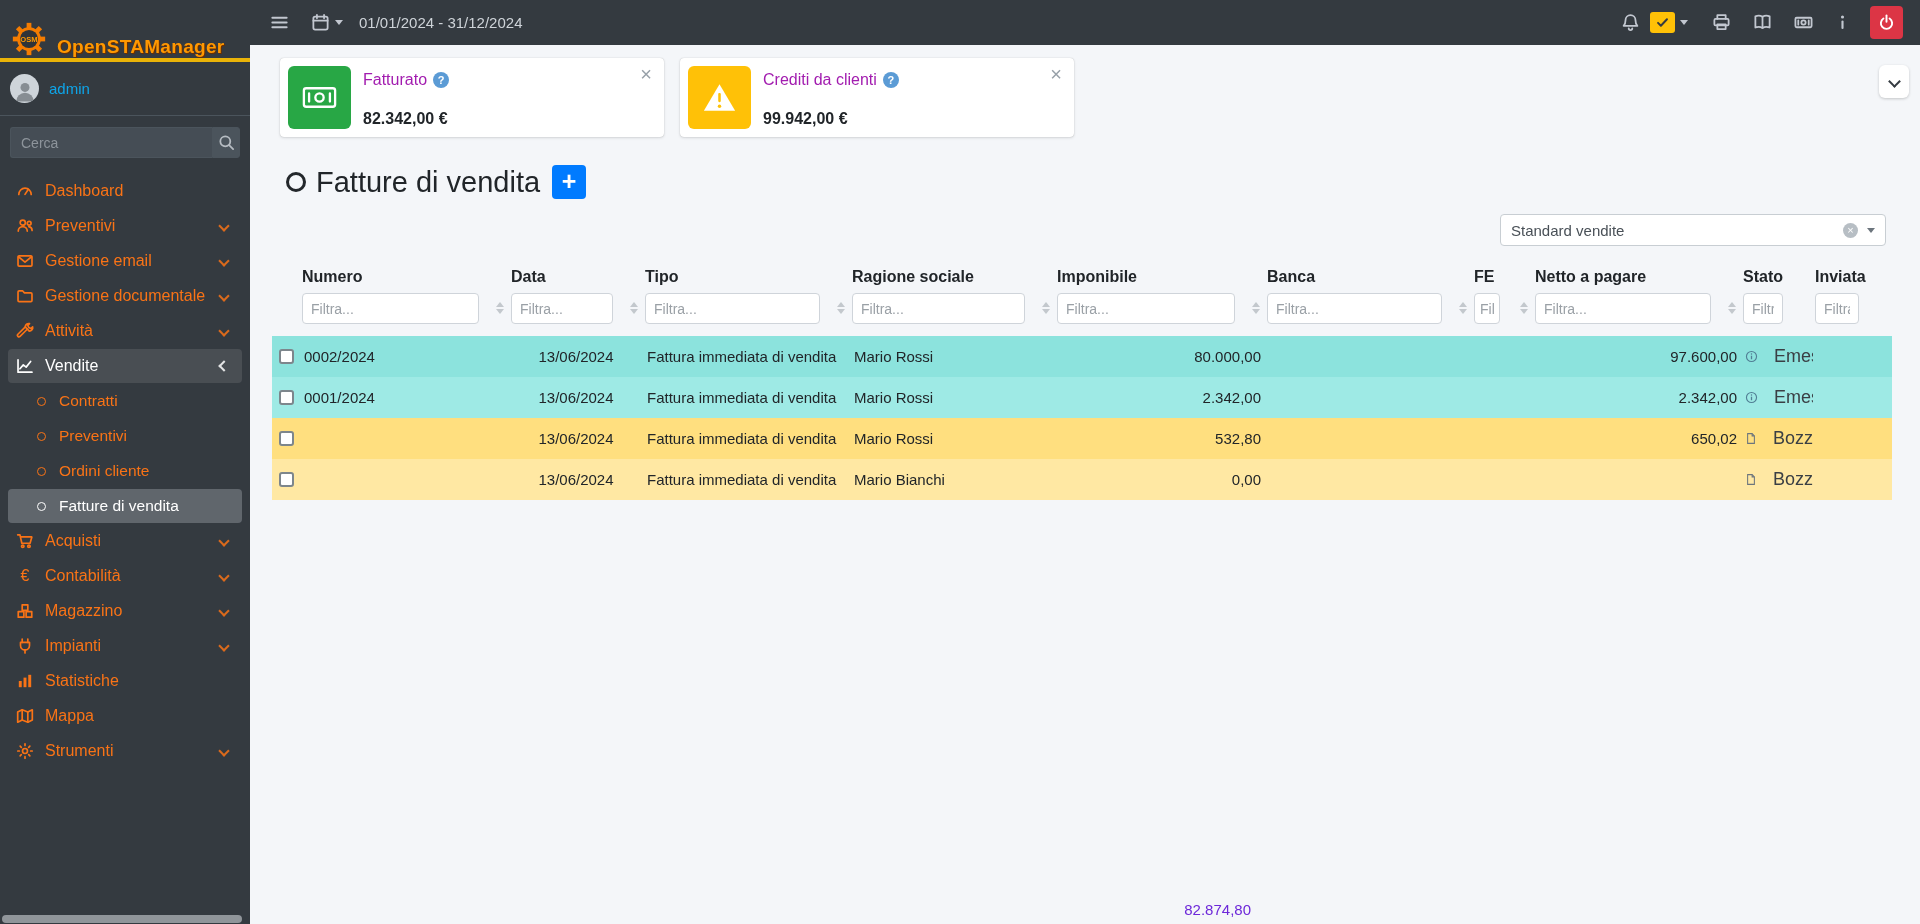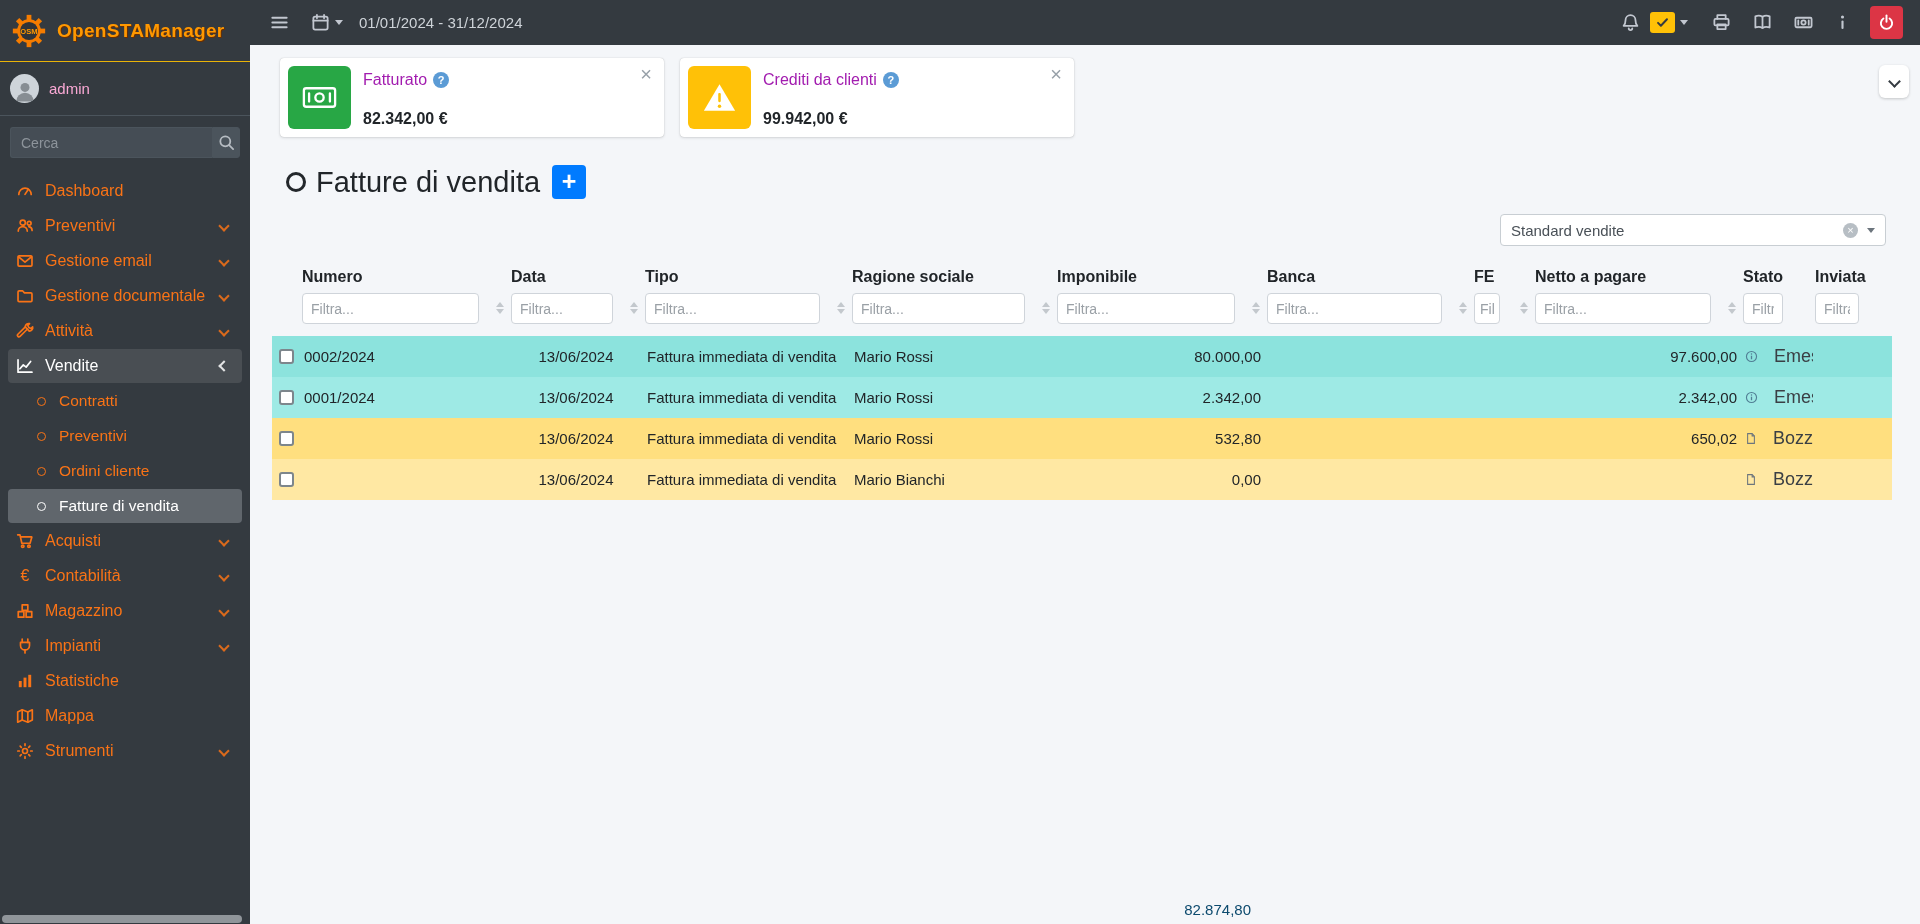--- a/index.html
+++ b/index.html
@@ -2,25 +2,25 @@
 <html><head>
 <meta charset="utf-8">
 <style>
   *{box-sizing:border-box;margin:0;padding:0}
   html,body{width:1920px;height:924px;overflow:hidden}
   body{font-family:"Liberation Sans",sans-serif;background:#f4f6f9;font-size:16px;color:#212529}
   .app{display:flex;width:1920px;height:924px}
 
   
   .sidebar{width:250px;background:#343a40;color:#c2c7d0;flex-shrink:0;display:flex;flex-direction:column;position:relative}
-  .brand{height:62px;display:flex;align-items:center;gap:9px;padding:0 10px;border-bottom:1px solid #eab308;cursor:pointer}
+  .brand{height:62px;display:flex;align-items:flex-end;gap:9px;padding:0 10px;border-bottom:4px solid #eab308;cursor:pointer}
   .brand-text{color:#ff9800;font-weight:bold;font-size:19px;letter-spacing:.3px;text-shadow:1px 1px 0 #6b2e00;white-space:nowrap}
   .user-panel{display:flex;align-items:center;gap:10px;padding:12px 10px;border-bottom:1px solid #4b545c}
   .avatar{width:29px;height:29px;border-radius:50%;background:#ced4da;overflow:hidden;display:flex;align-items:flex-end;justify-content:center}
-  .user-name{font-size:15px;color:#f9a8d4}
+  .user-name{font-size:15px;color:#0ea5e9}
   .search{display:flex;padding:11px 10px}
   .search input{flex:1;height:31px;background:#454d55;border:1px solid #4b545c;border-right:none;border-radius:3px 0 0 3px;color:#e9ecef;padding:0 10px;font-size:14px;font-family:"Liberation Sans",sans-serif}
   .search input::placeholder{color:#8d949b}
   .search button{width:37px;height:31px;background:#4b545c;border:1px solid #4b545c;border-radius:0 3px 3px 0;color:#b6bcc2;cursor:pointer;display:flex;align-items:center;justify-content:center}
   .menu{flex:1;padding:5px 8px 0;overflow:hidden}
   .menu-item{height:34px;display:flex;align-items:center;padding:0 8px;border-radius:4px;font-size:16px;cursor:pointer;color:#f97316;margin-bottom:1px;white-space:nowrap}
   .menu-item.open{background:#494e53;color:#fff}
   .menu-item.sub{padding-left:24px;font-size:15.5px}
   .menu-item.sub.active{background:#60666c;color:#fff}
   .mi{width:18px;height:18px;stroke:currentColor;fill:none;stroke-width:1.5;stroke-linecap:round;stroke-linejoin:round;margin-right:11px;flex-shrink:0}
@@ -90,21 +90,21 @@
   .sorts .up{border-bottom:5px solid #c3c8cd}
   .sorts .down{border-top:5px solid #c3c8cd}
   .grid tbody tr{cursor:pointer}
   .grid tbody td{height:41px;font-size:15px;color:#212529;padding:0 4px;vertical-align:middle;white-space:nowrap;overflow:hidden}
   td.r{text-align:right;padding-right:16px}
   td.c{text-align:center}
   .cbx{width:15px;height:15px;border:2px solid #7d868c;border-radius:3px;background:#fff;margin-left:3px;cursor:pointer}
   .status{display:flex;align-items:center;gap:16px;font-size:18px;color:#3a3f44}
   .status svg{flex-shrink:0}
 
-  .totals{position:absolute;left:22px;bottom:6px;width:993px;text-align:right;padding-right:14px;font-size:15px;color:#0c4a6e}
+  .totals{position:absolute;left:22px;bottom:6px;width:993px;text-align:right;padding-right:14px;font-size:15px;color:#6d28d9}
 
   .collapse-tab{position:absolute;top:65px;right:11px;width:30px;height:33px;background:#fff;border-radius:6px;box-shadow:0 1px 3px rgba(0,0,0,.2);display:flex;align-items:center;justify-content:center;cursor:pointer;color:#343a40}
   .collapse-tab .chev{width:9px;height:9px;border-width:2.5px}
 </style>
 </head>
 <body>
 
 <div class="app">
 
   <aside class="sidebar">

